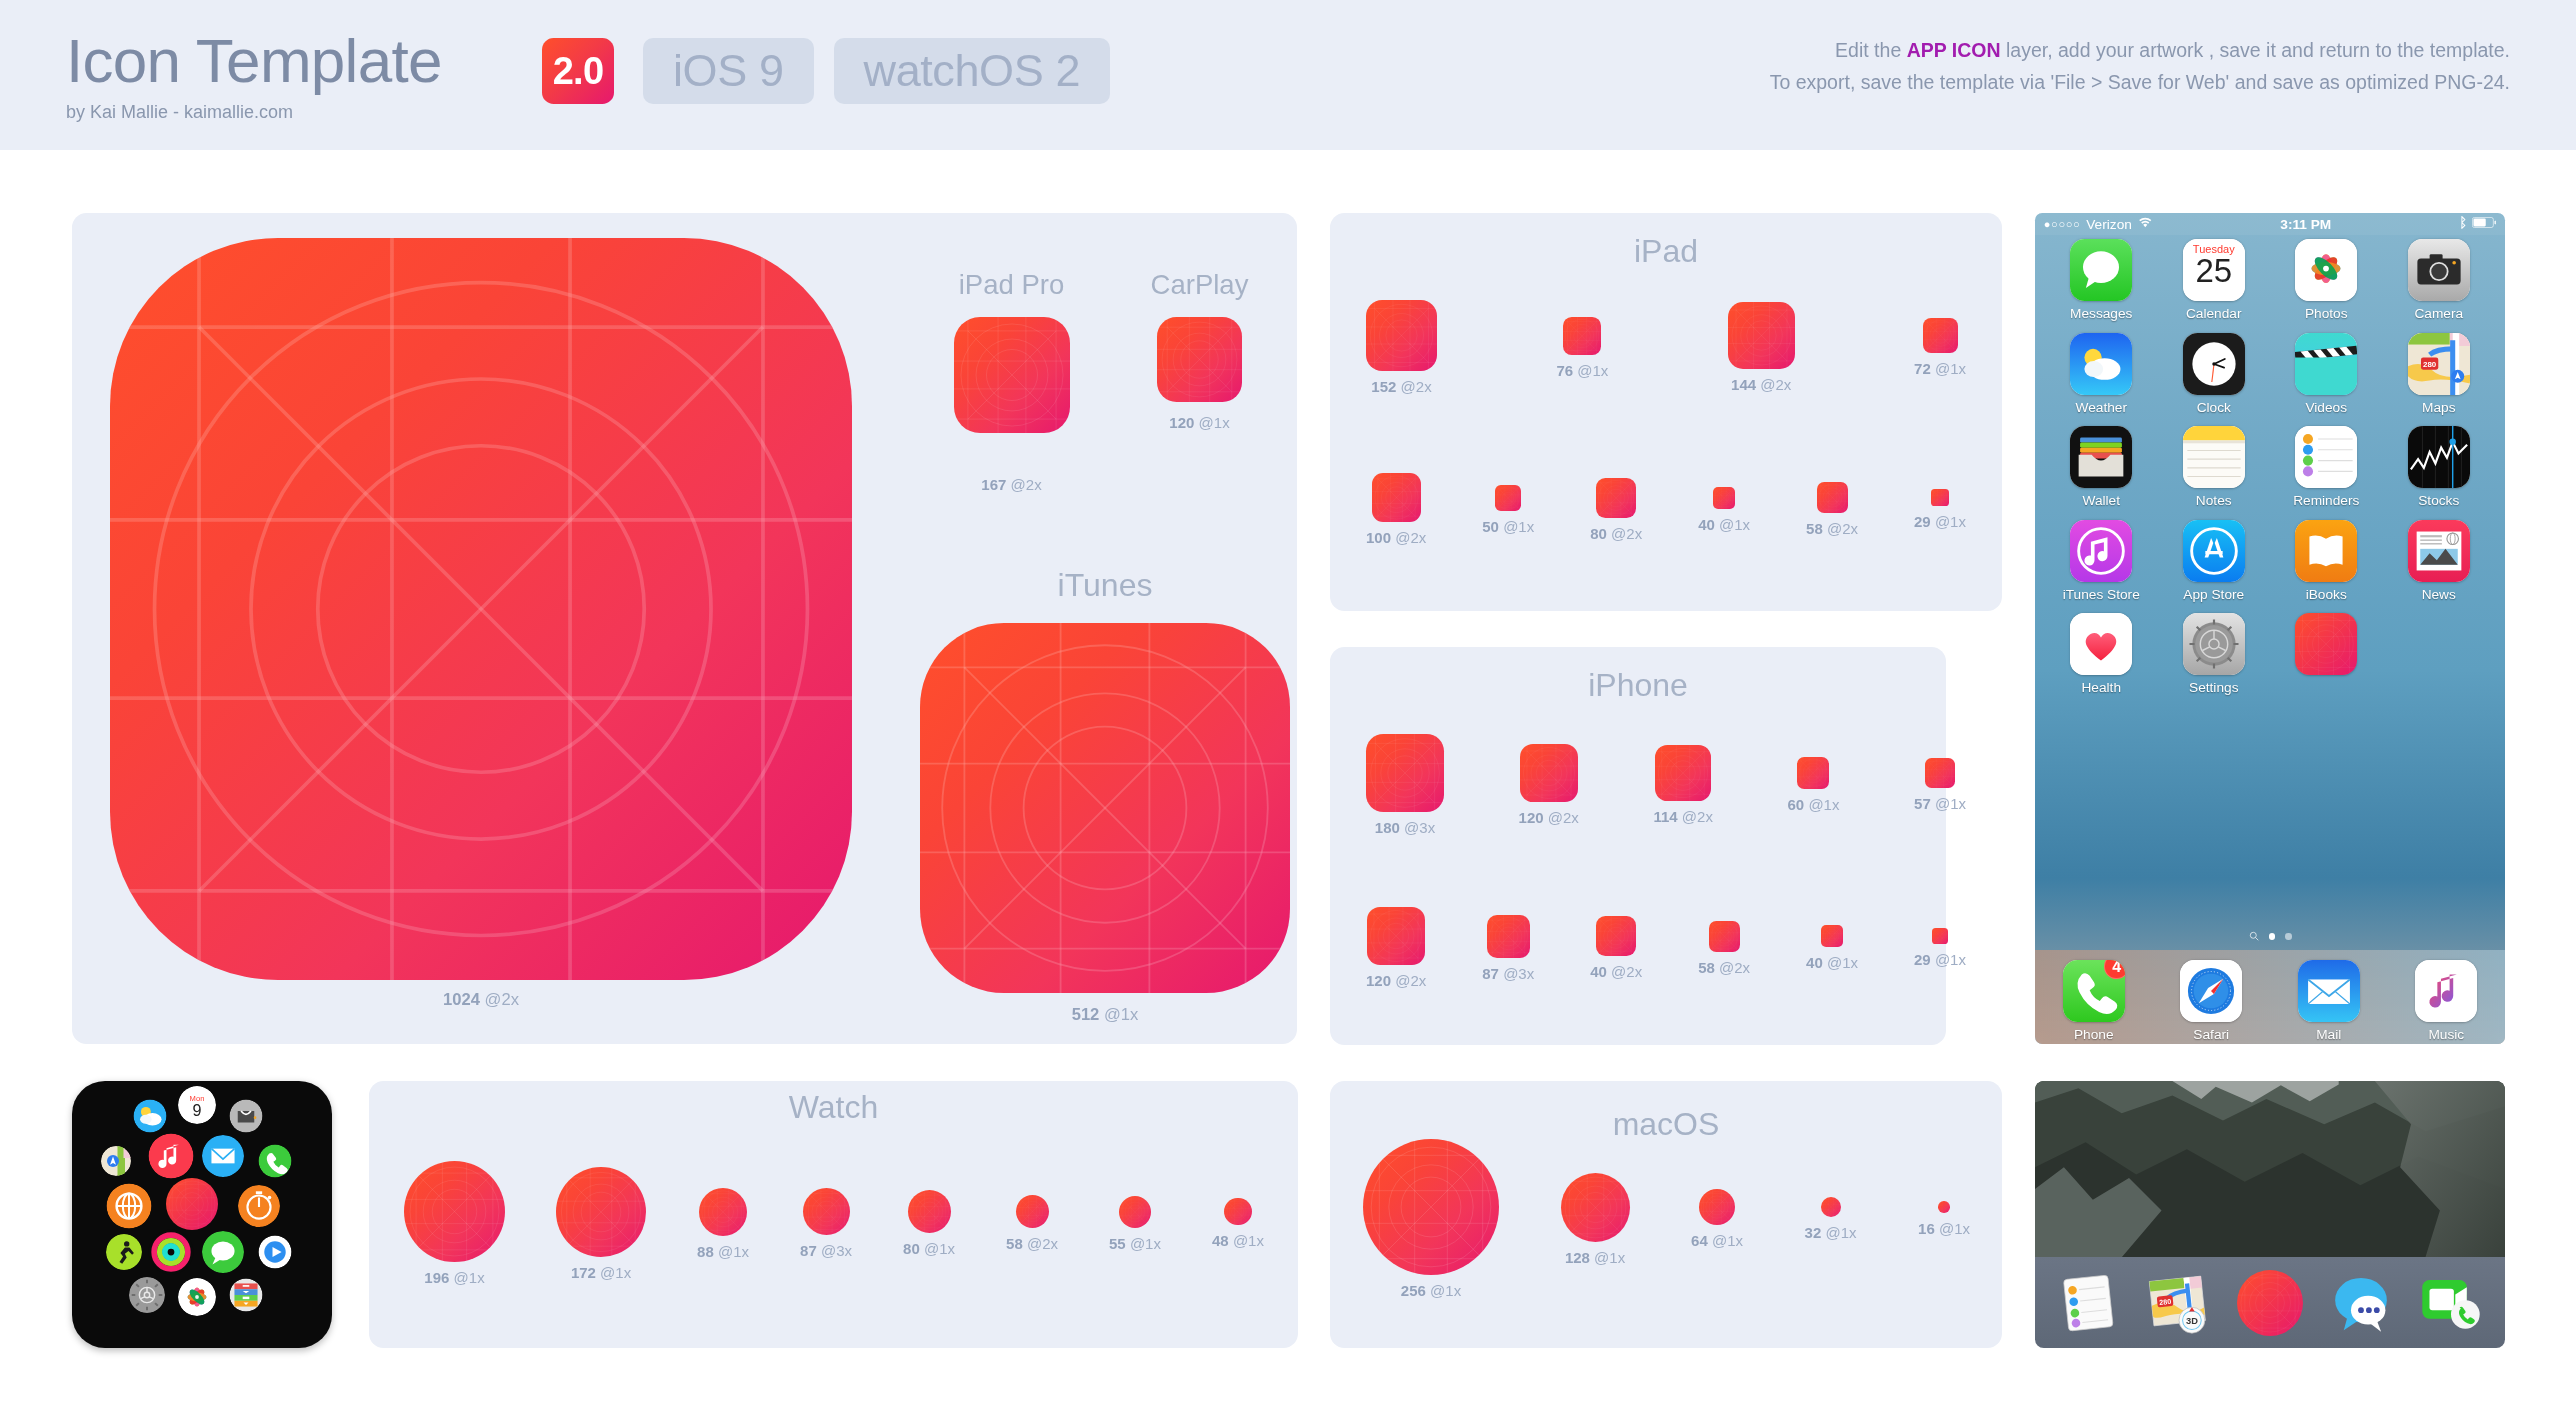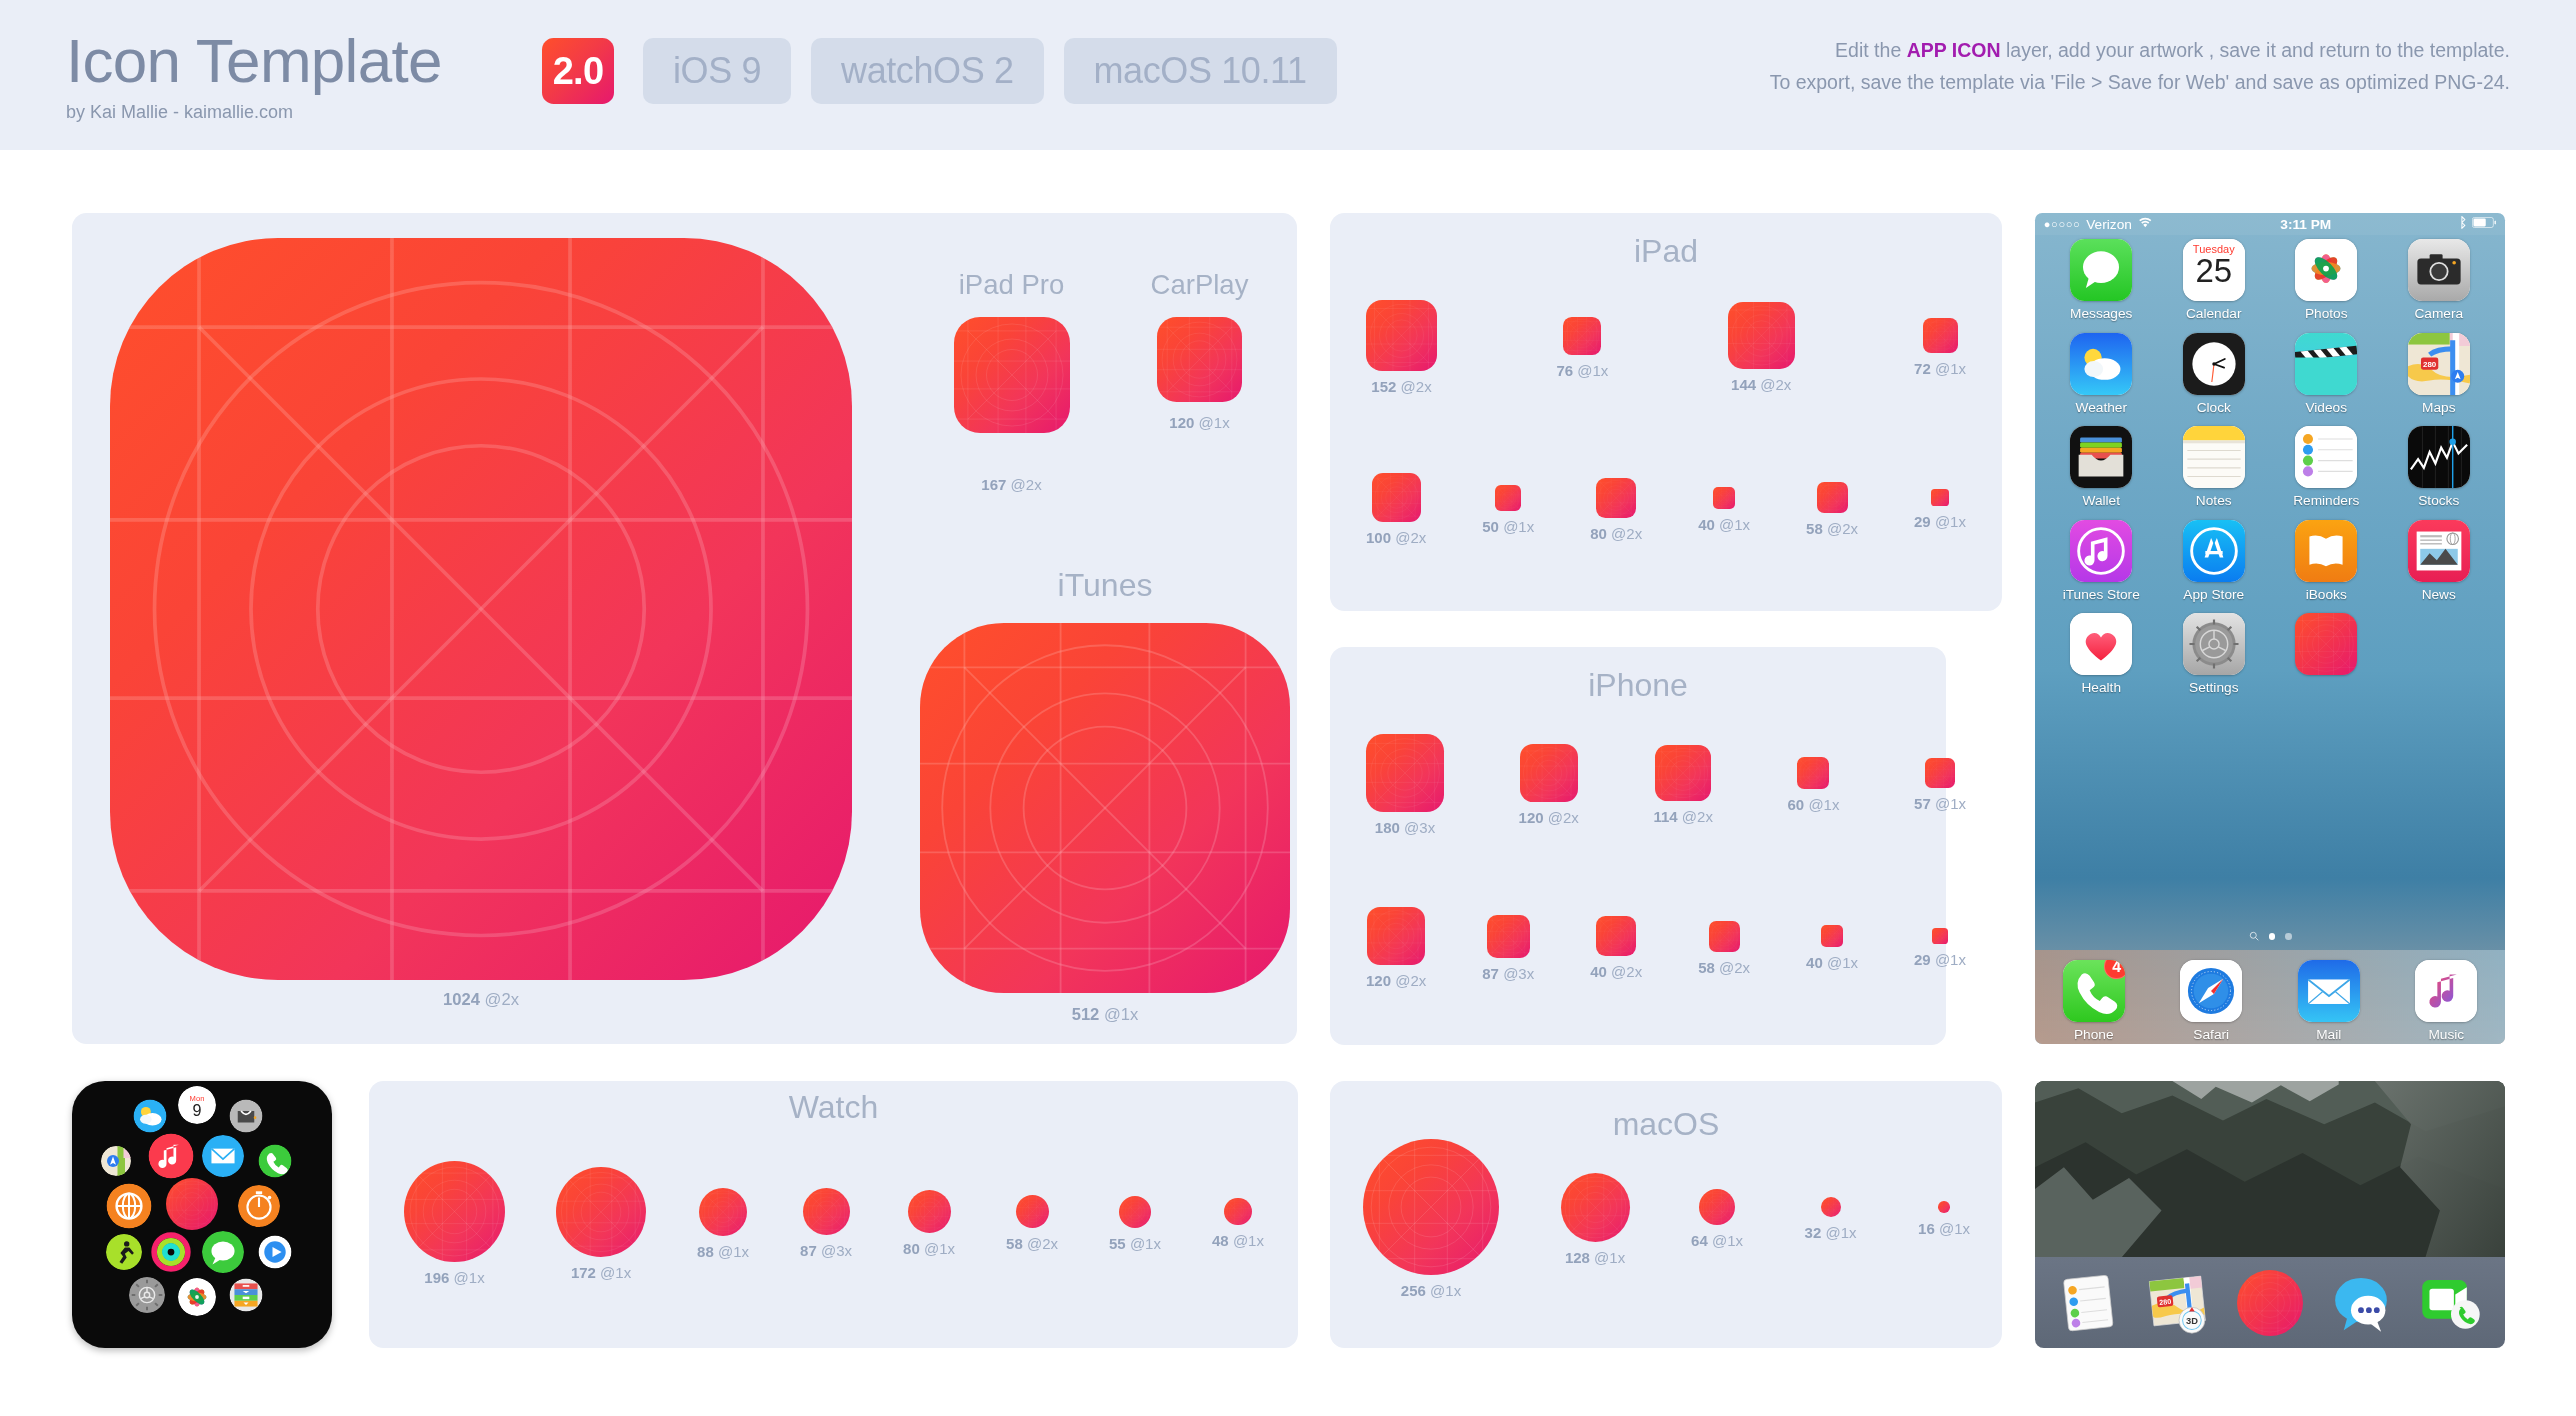--- a/index.html
+++ b/index.html
@@ -28,21 +28,21 @@
     border-radius:11.6px;
     background:linear-gradient(135deg,#FF4F2B 0%,#F33B46 45%,#E6186E 100%);
     color:#fff; font-size:38px; font-weight:700;
     display:flex; align-items:center; justify-content:center;
     letter-spacing:-0.7px;
   }
   .os-tabs { position:absolute; left:643px; top:38px; display:flex; gap:20px; }
   .os-tab {
     background:#D4DCEA; border-radius:10px; height:66px;
     display:flex; align-items:center; justify-content:center;
-    padding:0 30px; color:#A3B0C7; font-size:36px; font-weight:400;
+    padding:0 30px; color:#A3B0C7; font-size:45px; font-weight:400;
     letter-spacing:-0.4px;
     text-align:center;
   }
 
   .instructions {
     position:absolute; right:66px; top:35px; text-align:right;
     color:#8A97AE; font-size:19.5px; line-height:1.62;
   }
   .instructions b { color:#a21caf; font-weight:700; }
 
@@ -150,21 +150,20 @@
     <div class="brand">
       <div class="brand-title">Icon Template</div>
       <div class="brand-sub">by Kai Mallie - kaimallie.com</div>
     </div>
 
     <div class="badge">2.0</div>
 
     <div class="os-tabs">
       <div class="os-tab">iOS 9</div>
       <div class="os-tab">watchOS 2</div>
-      <div class="os-tab">macOS 10.11</div>
     </div>
 
     <div class="instructions">
       <div>
         <span>Edit the </span><b>APP ICON</b><span> layer, add your artwork , save it and return to the template.</span>
       </div>
       <div>
         <span>To export, save the template via 'File &gt; Save for Web' and save as optimized PNG-24.</span>
       </div>
     </div>

